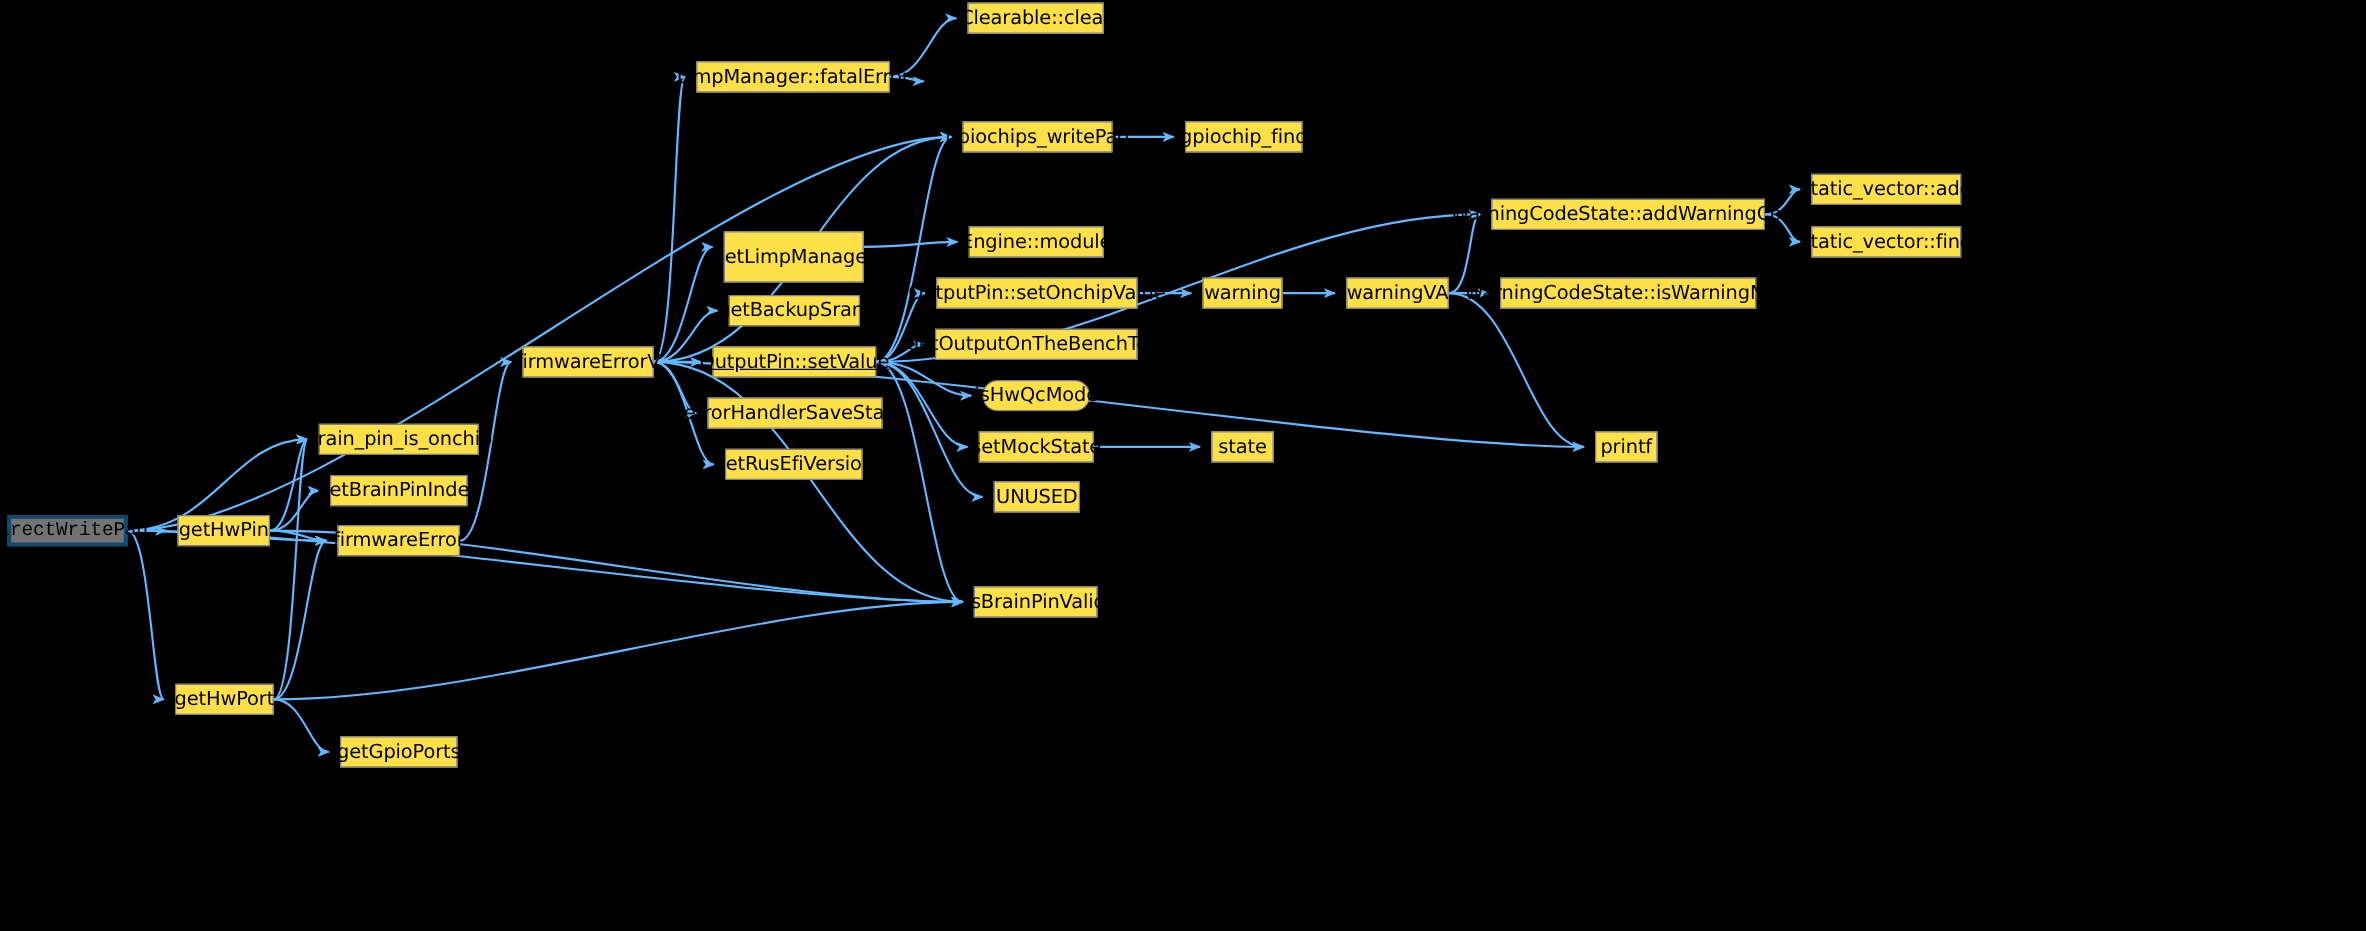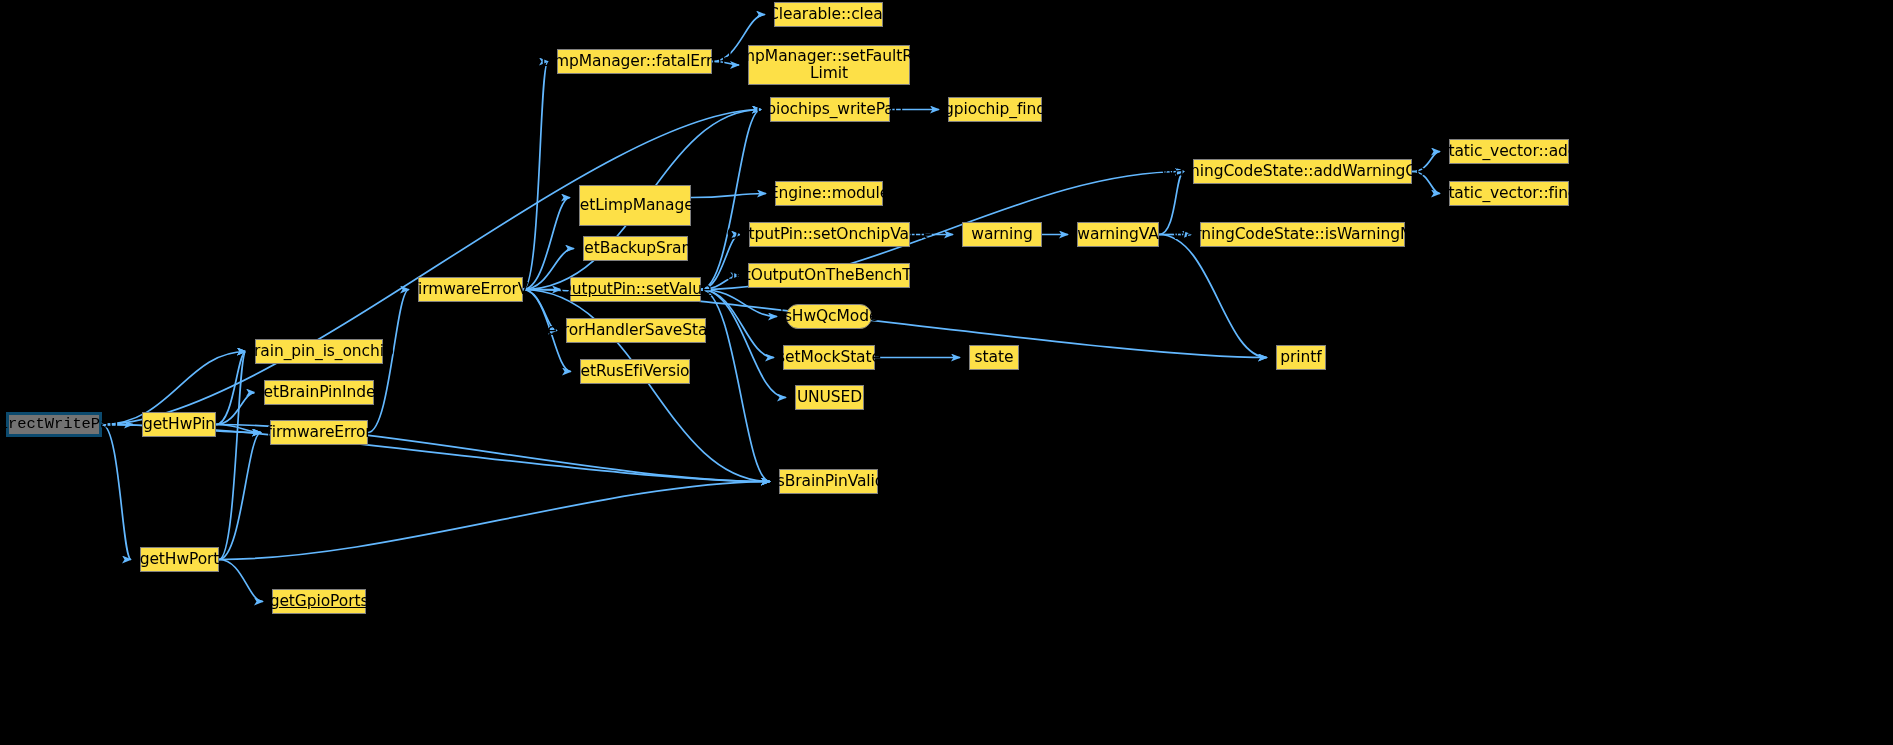--- a/index.html
+++ b/index.html
@@ -113,41 +113,39 @@
         <path d="M1412,171.5 C1430,171.5 1431,193.5 1440,193.5" marker-end="url(#ah)"></path>
       </g>
   </svg>
   <div id="node-layer">
       <div class="node current" style="left: 6px; top: 412px; width: 96px; height: 25px;"><span class="lbl">directWritePad</span></div>
       <div class="node" style="left: 142px; top: 412px; width: 74px; height: 25px;"><span class="lbl">getHwPin</span></div>
       <div class="node" style="left: 140px; top: 547px; width: 79px; height: 25px;"><span class="lbl">getHwPort</span></div>
       <div class="node" style="left: 255px; top: 339px; width: 128px; height: 25px;"><span class="lbl">brain_pin_is_onchip</span></div>
       <div class="node" style="left: 264px; top: 380px; width: 110px; height: 25px;"><span class="lbl">getBrainPinIndex</span></div>
       <div class="node" style="left: 270px; top: 420px; width: 98px; height: 25px;"><span class="lbl">firmwareError</span></div>
-      <div class="node" style="left: 272px; top: 589px; width: 94px; height: 25px; text-decoration: underline;"><span class="lbl">getGpioPorts</span></div>
+      <div class="node" style="left: 272px; top: 589px; width: 94px; height: 25px;"><span class="lbl">getGpioPorts</span></div>
       <div class="node" style="left: 418px; top: 277px; width: 105px; height: 25px;"><span class="lbl">firmwareErrorV</span></div>
       <div class="node" style="left: 557px; top: 49px; width: 155px; height: 25px;"><span class="lbl">LimpManager::fatalError</span></div>
       <div class="node" style="left: 579px; top: 185px; width: 112px; height: 41px;"><span class="lbl">getLimpManager</span></div>
       <div class="node" style="left: 583px; top: 236px; width: 105px; height: 25px;"><span class="lbl">getBackupSram</span></div>
       <div class="node" style="left: 570px; top: 277px; width: 131px; height: 25px; text-decoration: underline;"><span class="lbl">OutputPin::setValue</span></div>
       <div class="node" style="left: 566px; top: 318px; width: 140px; height: 25px;"><span class="lbl">errorHandlerSaveStack</span></div>
       <div class="node" style="left: 580px; top: 359px; width: 110px; height: 25px;"><span class="lbl">getRusEfiVersion</span></div>
       <div class="node" style="left: 774px; top: 2px; width: 109px; height: 25px;"><span class="lbl">Clearable::clear</span></div>
-      <div class="node" style="left: 748px; top: 45px; width: 162px; height: 40px;"><span class="lbl">LimpManager::setFaultRev
-Limit</span></div>
       <div class="node" style="left: 770px; top: 97px; width: 120px; height: 25px;"><span class="lbl">gpiochips_writePad</span></div>
       <div class="node" style="left: 775px; top: 181px; width: 108px; height: 25px;"><span class="lbl">Engine::module</span></div>
       <div class="node" style="left: 749px; top: 222px; width: 161px; height: 25px;"><span class="lbl">OutputPin::setOnchipValue</span></div>
       <div class="node" style="left: 748px; top: 263px; width: 162px; height: 25px;"><span class="lbl">getOutputOnTheBenchTest</span></div>
       <div class="node" style="left: 786px; top: 304px; width: 86px; height: 25px; border-radius: 12px;"><span class="lbl">isHwQcMode</span></div>
       <div class="node" style="left: 783px; top: 345px; width: 92px; height: 25px;"><span class="lbl">setMockState</span></div>
       <div class="node" style="left: 795px; top: 385px; width: 69px; height: 25px;"><span class="lbl">UNUSED</span></div>
       <div class="node" style="left: 779px; top: 469px; width: 99px; height: 25px;"><span class="lbl">isBrainPinValid</span></div>
       <div class="node" style="left: 948px; top: 97px; width: 94px; height: 25px;"><span class="lbl">gpiochip_find</span></div>
-      <div class="node" style="left: 962px; top: 222px; width: 80px; height: 25px;"><span class="lbl">warning</span></div>
+      <div class="node" style="left: 962px; top: 222px; width: 64px; height: 25px;"><span class="lbl">warning</span></div>
       <div class="node" style="left: 969px; top: 345px; width: 50px; height: 25px;"><span class="lbl">state</span></div>
       <div class="node" style="left: 1077px; top: 222px; width: 82px; height: 25px;"><span class="lbl">warningVA</span></div>
       <div class="node" style="left: 1193px; top: 159px; width: 219px; height: 25px;"><span class="lbl">WarningCodeState::addWarningCode</span></div>
       <div class="node" style="left: 1200px; top: 222px; width: 205px; height: 25px;"><span class="lbl">WarningCodeState::isWarningNow</span></div>
       <div class="node" style="left: 1276px; top: 345px; width: 50px; height: 25px;"><span class="lbl">printf</span></div>
       <div class="node" style="left: 1449px; top: 139px; width: 120px; height: 25px;"><span class="lbl">static_vector::add</span></div>
       <div class="node" style="left: 1449px; top: 181px; width: 120px; height: 25px;"><span class="lbl">static_vector::find</span></div>
     </div>
 </div>
 

